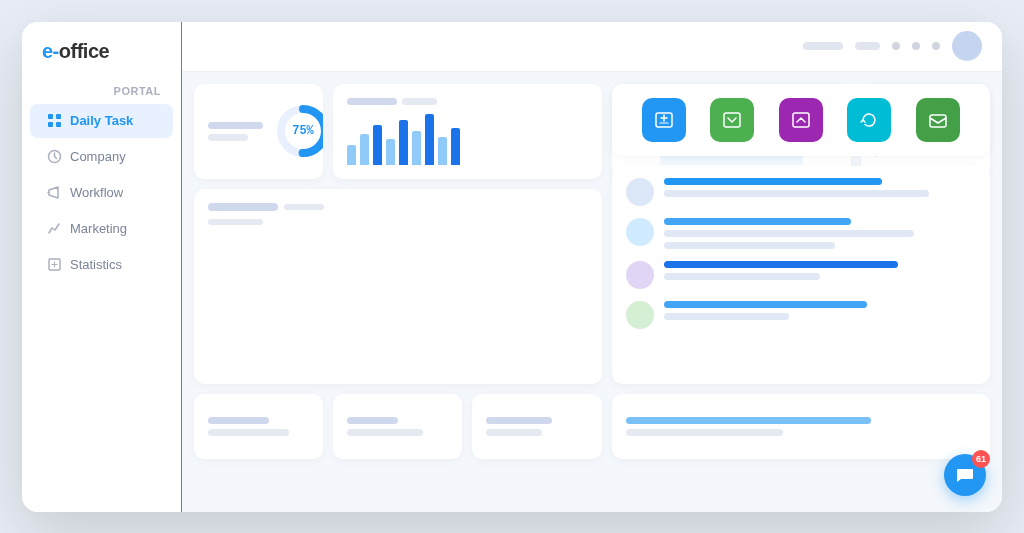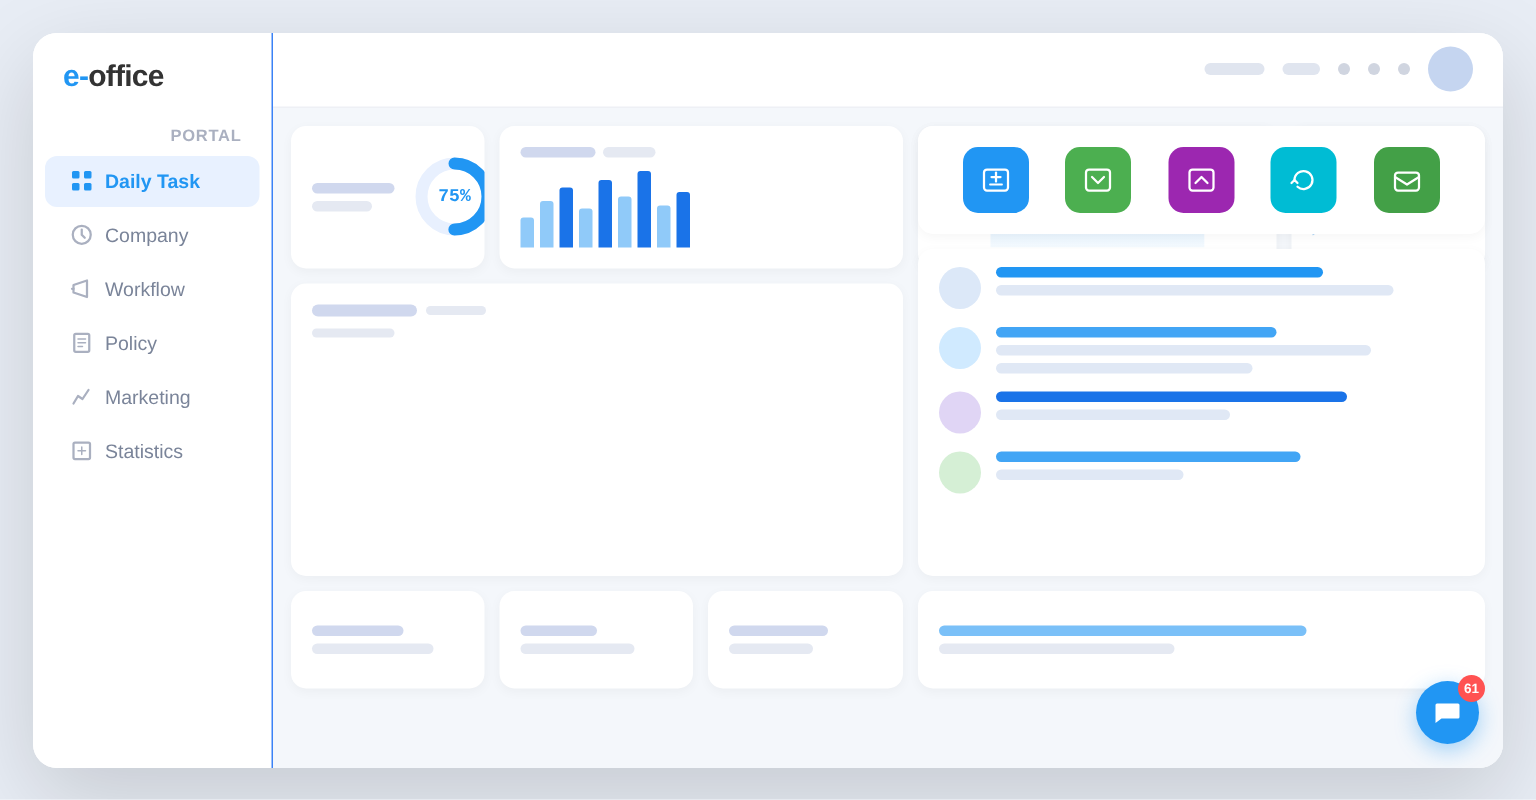--- a/index.html
+++ b/index.html
@@ -317,31 +317,20 @@
     <div class="sidebar-item">
       <div class="sidebar-icon">
         <svg width="15" height="15" viewBox="0 0 15 15" fill="none">
           <path d="M2 5l9-3v11L2 10V5z" stroke="#aab0c0" stroke-width="1.5" fill="none" stroke-linejoin="round"></path>
           <path d="M2 7.5h-1" stroke="#aab0c0" stroke-width="1.5" stroke-linecap="round"></path>
         </svg>
       </div>
       <span>Workflow</span>
     </div>
 
-    <div class="sidebar-item">
-      <div class="sidebar-icon">
-        <svg width="15" height="15" viewBox="0 0 15 15" fill="none">
-          <rect x="2.5" y="1.5" width="10" height="12" rx="1" stroke="#aab0c0" stroke-width="1.5" fill="none"></rect>
-          <line x1="5" y1="5" x2="10" y2="5" stroke="#aab0c0" stroke-width="1" stroke-linecap="round"></line>
-          <line x1="5" y1="7.5" x2="10" y2="7.5" stroke="#aab0c0" stroke-width="1" stroke-linecap="round"></line>
-          <line x1="5" y1="10" x2="8" y2="10" stroke="#aab0c0" stroke-width="1" stroke-linecap="round"></line>
-        </svg>
-      </div>
-      <span>Policy</span>
-    </div>
 
     <div class="sidebar-item">
       <div class="sidebar-icon">
         <svg width="15" height="15" viewBox="0 0 15 15" fill="none">
           <polyline points="2,12 5,7 8,9 12,3" stroke="#aab0c0" stroke-width="1.5" fill="none" stroke-linecap="round" stroke-linejoin="round"></polyline>
         </svg>
       </div>
       <span>Marketing</span>
     </div>
 

